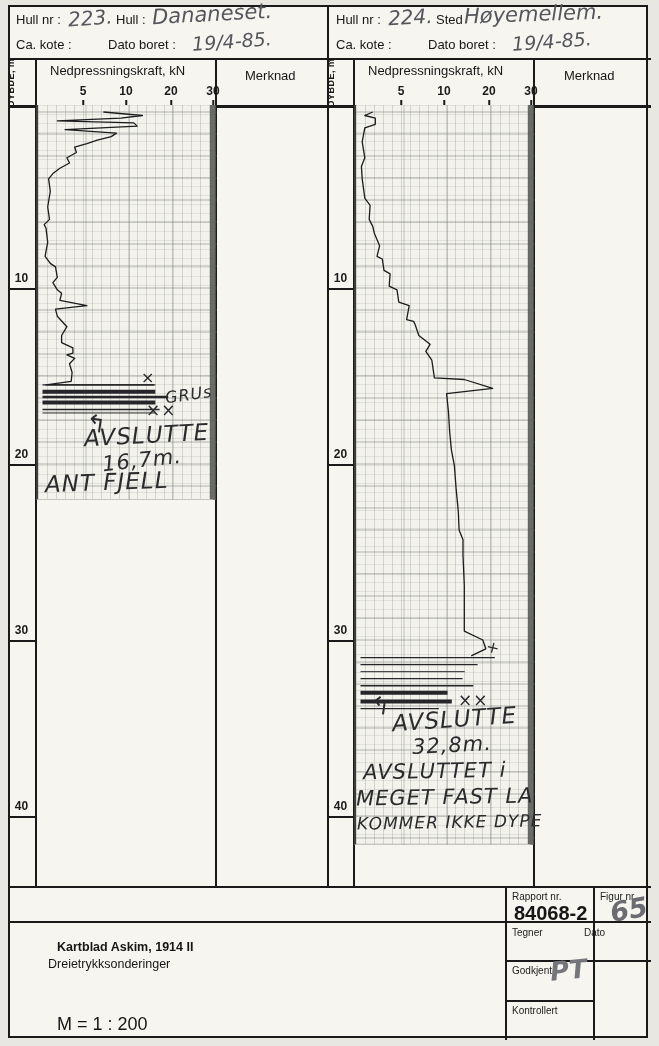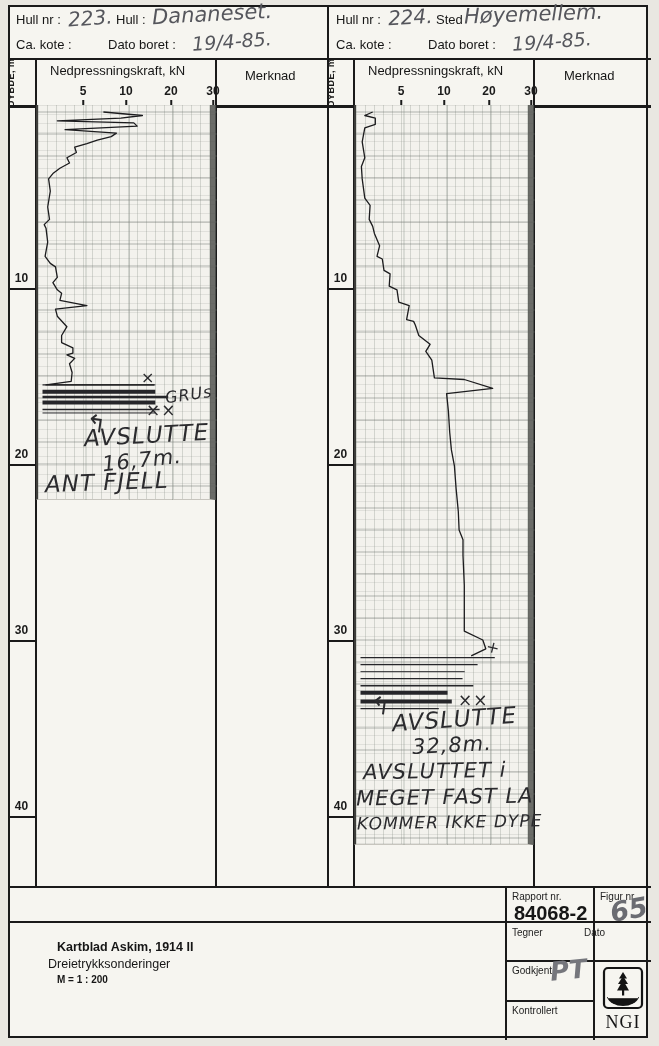--- a/index.html
+++ b/index.html
@@ -213,37 +213,25 @@
   <div class="hw-ink" style="left:357px;top:812px;font-size:17px;transform:rotate(-1deg)">KOMMER IKKE DYPE</div>
 
   <div class="hline" style="left:8px;top:921px;width:643px;height:1.5px"></div>
   <div class="vline" style="left:505px;top:886px;width:1.5px;height:154px"></div>
   <div class="vline" style="left:593px;top:886px;width:1.5px;height:154px"></div>
   <div class="hline" style="left:505px;top:960px;width:146px;height:1.5px"></div>
   <div class="hline" style="left:505px;top:1000px;width:88px;height:1.5px"></div>
 
   <div class="lbl" style="left:57px;top:940px;font-size:12.5px;font-weight:bold">Kartblad Askim, 1914 II</div>
   <div class="lbl" style="left:48px;top:957px;font-size:12.5px;font-weight:normal">Dreietrykksonderinger</div>
-  <div class="lbl" style="left:57px;top:974px;font-size:10px;font-weight:bold">M = 1 : 200</div>
+  <div class="lbl" style="left:57px;top:1014px;font-size:18px;font-weight:normal">M = 1 : 200</div>
 
   <div class="small-lbl" style="left:512px;top:891px">Rapport nr.</div>
   <div class="lbl" style="left:514px;top:902px;font-size:20px;font-weight:bold">84068-2</div>
   <div class="small-lbl" style="left:600px;top:891px">Figur nr.</div>
   <div class="hw" style="left:610px;top:894px;font-size:27px;font-weight:bold;color:#6b6c72;transform:rotate(-10deg)">65</div>
   <div class="small-lbl" style="left:512px;top:927px">Tegner</div>
   <div class="small-lbl" style="left:584px;top:927px">Dato</div>
   <div class="small-lbl" style="left:512px;top:965px">Godkjent</div>
   <div class="hw" style="left:550px;top:955px;font-size:26px;font-weight:bold;color:#75767c;transform:rotate(-6deg)">PT</div>
   <div class="small-lbl" style="left:512px;top:1005px">Kontrollert</div>
 
-  <div class="abs" style="left:601px;top:966px">
-    <svg width="44" height="70" viewBox="0 0 44 70">
-      <rect x="3" y="2" width="38" height="40" rx="4" fill="none" stroke="#141414" stroke-width="2.2"></rect>
-      <polygon points="22,6 18,12.5 26,12.5" fill="#141414"></polygon>
-      <polygon points="22,10 17,18 27,18" fill="#141414"></polygon>
-      <polygon points="22,14 16,24.5 28,24.5" fill="#141414"></polygon>
-      <rect x="21" y="24" width="2.2" height="5.5" fill="#141414"></rect>
-      <path d="M6,31 A16.5,12 0 0 0 38,31 Z" fill="#141414"></path>
-      <line x1="7" y1="31.5" x2="37" y2="31.5" stroke="#f6f5f0" stroke-width="1.4"></line>
-      <text x="22" y="62" text-anchor="middle" font-family="Liberation Serif, serif" font-size="18" letter-spacing="1" fill="#141414" id="ngi-text">NGI</text>
-    </svg>
-  </div>
 </div>
 
 </body></html>

